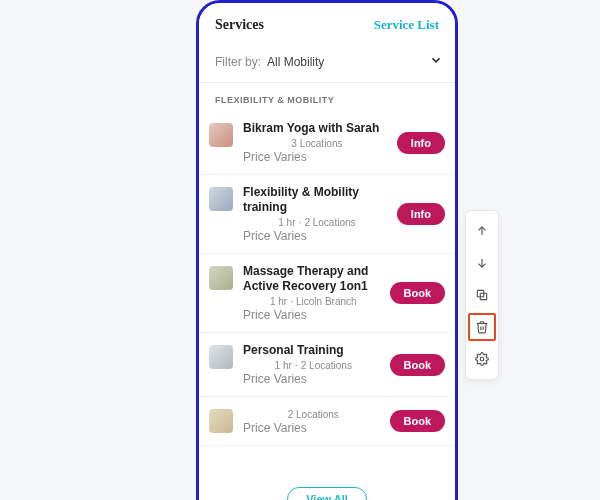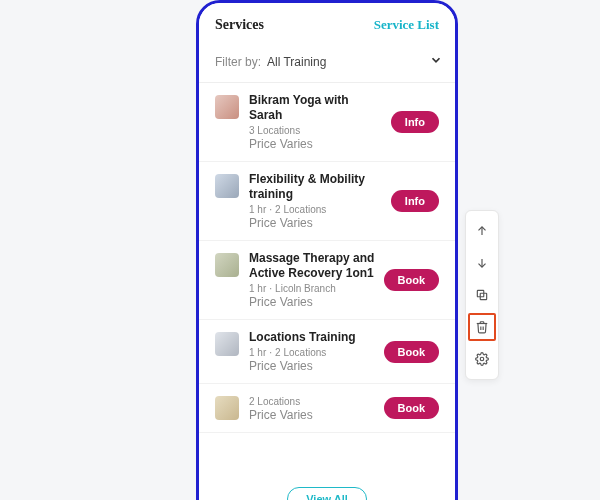--- a/index.html
+++ b/index.html
@@ -75,21 +75,21 @@
     background: #fff;
   }
   .list {
     flex: 1;
     overflow-y: auto;
     background: #fff;
   }
   .item {
     display: flex;
     align-items: flex-start;
-    padding: 10px 16px;
+    padding: 10px 10px;
     border-bottom: 1px solid #f1f1f1;
   }
   .thumb {
     width: 24px;
     height: 24px;
     border-radius: 4px;
     margin-top: 2px;
     background: linear-gradient(135deg,#c9b49a,#8e7b66);
     flex-shrink: 0;
   }
@@ -105,20 +105,21 @@
   .item-title {
     font-size: 12px;
     font-weight: 700;
     color: #222;
     line-height: 1.25;
   }
   .item-meta {
     font-size: 10px;
     color: #8a8a8a;
     margin-top: 2px;
+    text-align: center;
   }
   .item-price {
     font-size: 12px;
     color: #8a8a8a;
     margin-top: 1px;
   }
   .cta {
     align-self: center;
     background: #be185d;
     color: #fff;
@@ -179,28 +180,29 @@
 <div class="phone-frame">
   <div class="inner">
 
     <div class="header">
       <div class="header-title">Services</div>
       <div class="header-link">Service List</div>
     </div>
 
     <div class="filter-bar">
       <span>Filter by:</span>
-      <span class="filter-value">All Training</span>
+      <span class="filter-value">All Mobility</span>
       <span class="filter-chevron">
         <svg width="14" height="14" viewBox="0 0 24 24" fill="none" stroke="currentColor" stroke-width="3">
             <polyline points="6 9 12 15 18 9"></polyline>
           </svg>
       </span>
     </div>
 
+    <div class="section-title">FLEXIBILITY &amp; MOBILITY</div>
 
     <div class="list">
 
       <div class="item">
         <div class="thumb v1"></div>
         <div class="item-text">
           <div class="item-title">Bikram Yoga with Sarah</div>
           <div class="item-meta">3 Locations</div>
           <div class="item-price">Price Varies</div>
         </div>
@@ -223,21 +225,21 @@
           <div class="item-title">Massage Therapy and Active Recovery 1on1</div>
           <div class="item-meta">1 hr · Licoln Branch</div>
           <div class="item-price">Price Varies</div>
         </div>
         <div class="cta">Book</div>
       </div>
 
       <div class="item">
         <div class="thumb v4"></div>
         <div class="item-text">
-          <div class="item-title">Locations Training</div>
+          <div class="item-title">Personal Training</div>
           <div class="item-meta">1 hr · 2 Locations</div>
           <div class="item-price">Price Varies</div>
         </div>
         <div class="cta">Book</div>
       </div>
 
       <div class="item">
         <div class="thumb v5"></div>
         <div class="item-text">
           <div class="item-meta">2 Locations</div>

